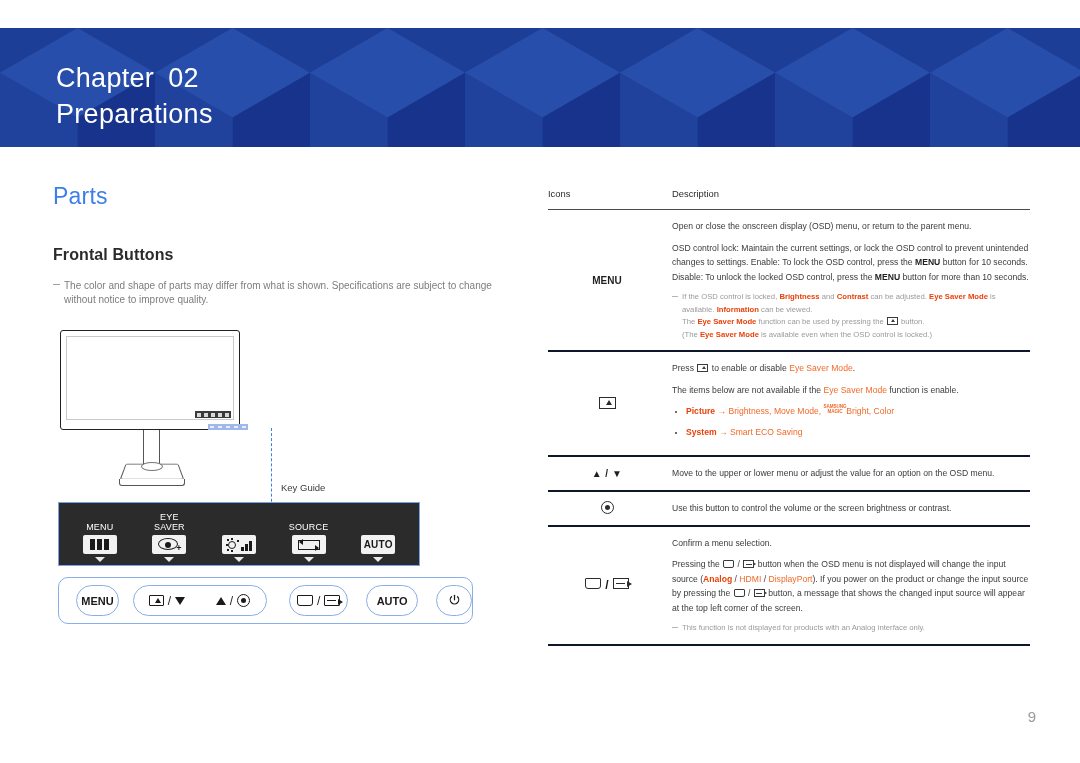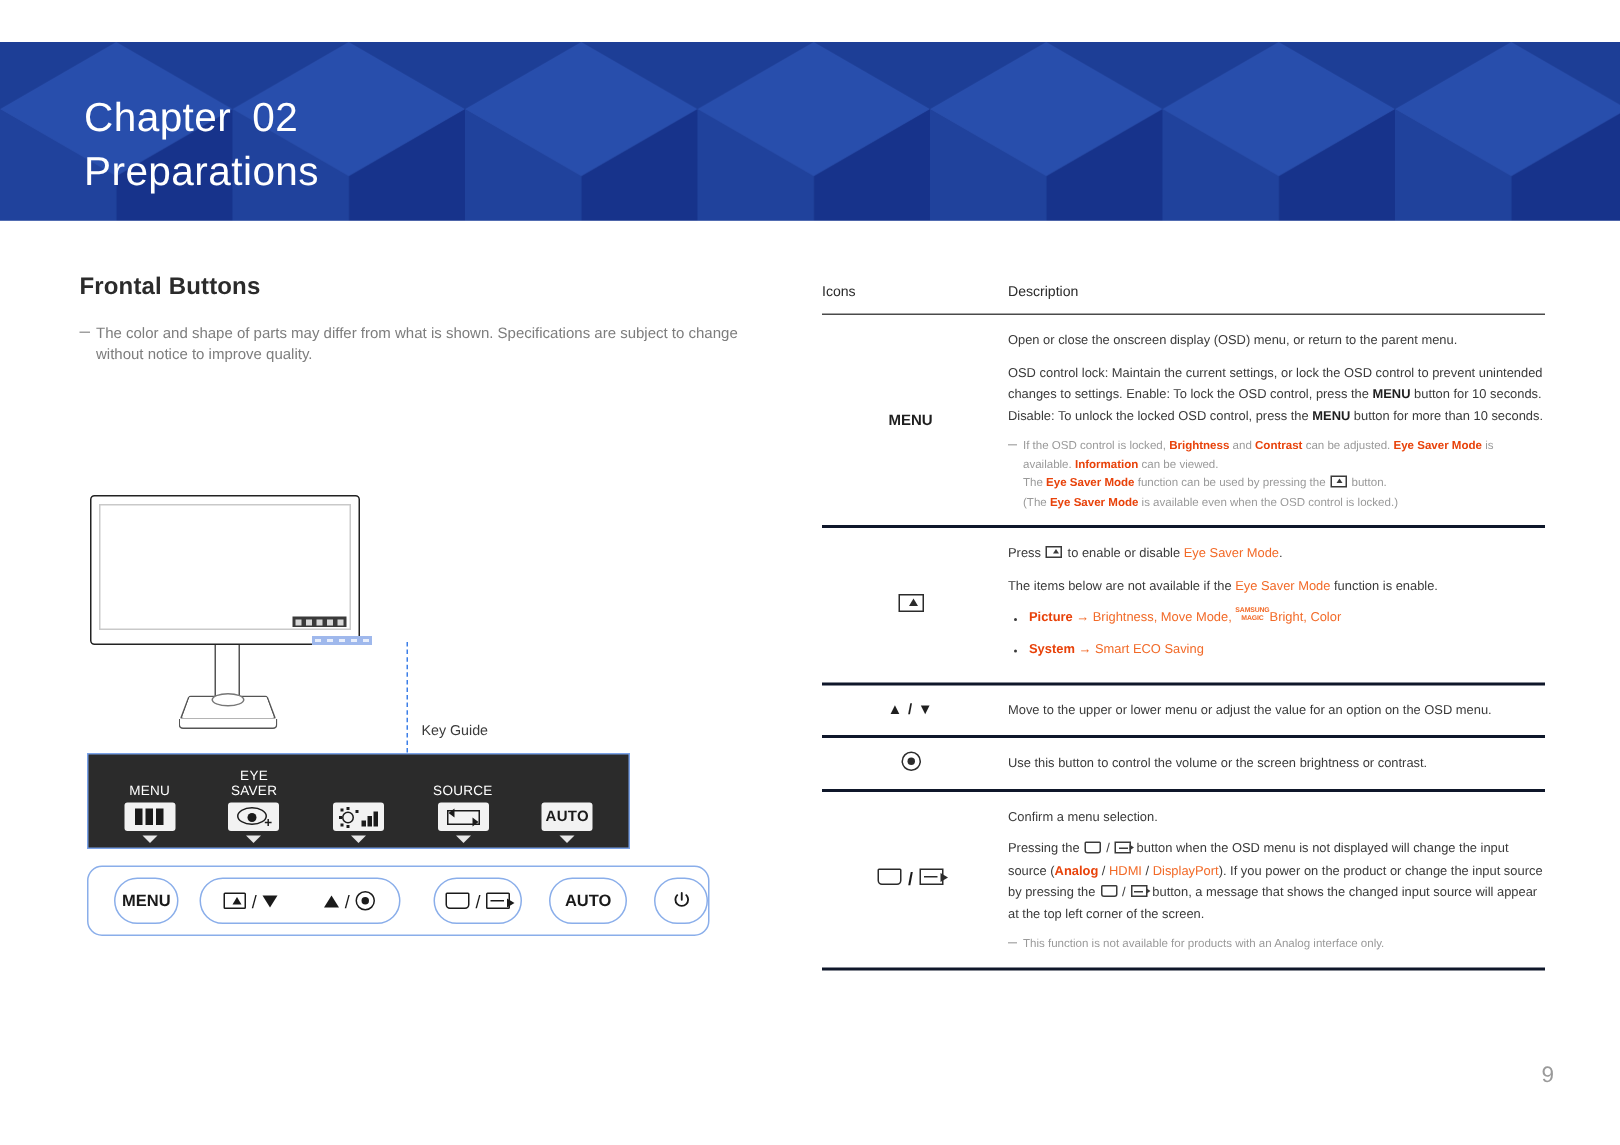--- a/index.html
+++ b/index.html
@@ -485,20 +485,21 @@
   </svg>
   <div id="header-title">
     <div class="chapter-line">
       <span>Chapter</span><span class="num">02</span>
     </div>
     <span class="chapter-sub">Preparations</span>
   </div>
 </div>
 
 <div id="left-col">
+  <h1 id="page-title">Parts</h1>
   <h2 id="section-title">Frontal Buttons</h2>
   <p class="note">The color and shape of parts may differ from what is shown. Specifications are subject to change without notice to improve quality.</p>
 </div>
 
 <div id="monitor-illustration">
   <div id="monitor-body">
     <div id="monitor-screen"></div>
     <div id="monitor-bezel-keys">
       <i></i>
         <i></i>
@@ -677,21 +678,21 @@
         </td>
       </tr>
 
       <tr>
         <td class="icon-cell">
           <span class="icon-disp-big"></span><span class="slash">/</span><span class="icon-src-big"></span>
         </td>
         <td class="desc-cell">
           <p>Confirm a menu selection.</p>
           <p><span>Pressing the </span><span class="inline-ic disp"></span><span> / </span><span class="inline-ic src"></span><span> button when the OSD menu is not displayed will change the input source (</span><span class="hl">Analog</span><span> / </span><span class="hl2">HDMI</span><span> / </span><span class="hl2">DisplayPort</span><span>). If you power on the product or change the input source by pressing the </span><span class="inline-ic disp"></span><span> / </span><span class="inline-ic src"></span><span> button, a message that shows the changed input source will appear at the top left corner of the screen.</span></p>
-          <p class="subnote">This function is not available for products with an Analog interface only.</p>
+          <p class="subnote">This function is not displayed for products with an Analog interface only.</p>
         </td>
       </tr>
 
     </tbody>
   </table>
 </div>
 
 <div id="page-number">9</div>
 
 </body></html>

